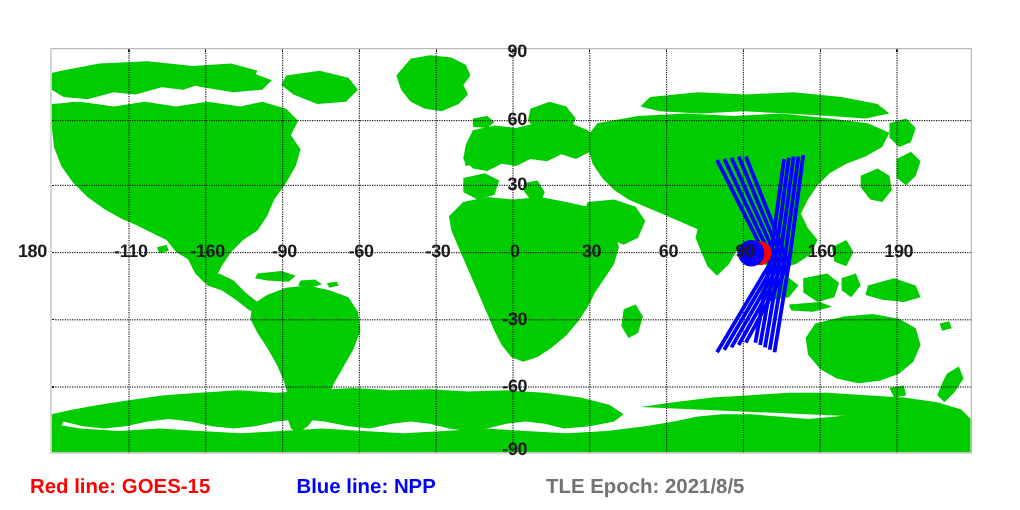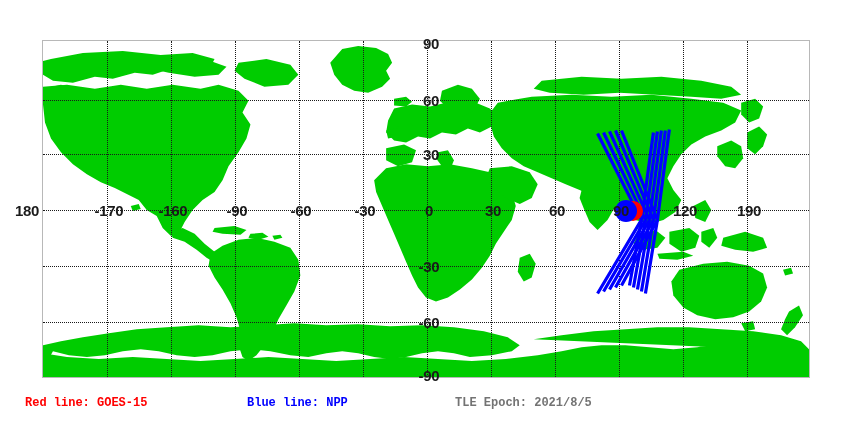--- a/index.html
+++ b/index.html
@@ -111,22 +111,22 @@
   
   #legend {
     position: absolute;
     left: 0;
     top: 392px;
     width: 850px;
     height: 30px;
   }
   .legend-entry {
     position: absolute;
-    font-family: Liberation Mono, monospace;
-    font-size: 12px;
+    font-family: Liberation Sans, sans-serif;
+    font-size: 17px;
     font-weight: bold;
     white-space: nowrap;
     line-height: 1;
   }
   #legend-red  { left: 25px;  top: 5px; color: #ff0000; }
   #legend-blue { left: 247px; top: 5px; color: #0000ff; text-align: center; }
   #legend-epoch{ left: 455px; top: 5px; color: #737373; }
 </style>
 </head>
 <body>
@@ -247,24 +247,24 @@
       <span class="tick-label" style="left:388px;top:113px">30</span>
       <span class="tick-label" style="left:386px;top:169px">0</span>
       <span class="tick-label" style="left:386px;top:225px">-30</span>
       <span class="tick-label" style="left:386px;top:281px">-60</span>
       <span class="tick-label" style="left:386px;top:334px">-90</span>
 
       <span class="tick-label" style="left:322px;top:169px">-30</span>
       <span class="tick-label" style="left:450px;top:169px">30</span>
       <span class="tick-label" style="left:514px;top:169px">60</span>
       <span class="tick-label" style="left:578px;top:169px">90</span>
-      <span class="tick-label" style="left:642px;top:169px">120</span>
+      <span class="tick-label" style="left:642px;top:169px">160</span>
       <span class="tick-label" style="left:706px;top:169px">190</span>
       <span class="tick-label" style="left:-16px;top:169px">180</span>
-      <span class="tick-label" style="left:66px;top:169px">-170</span>
+      <span class="tick-label" style="left:66px;top:169px">-110</span>
       <span class="tick-label" style="left:130px;top:169px">-160</span>
       <span class="tick-label" style="left:194px;top:169px">-90</span>
       <span class="tick-label" style="left:258px;top:169px">-60</span>
     </div>
 
   </div>
 
   <div id="legend">
     <span class="legend-entry" id="legend-red">Red line: GOES-15</span>
     <span class="legend-entry" id="legend-blue">Blue line: NPP</span>

